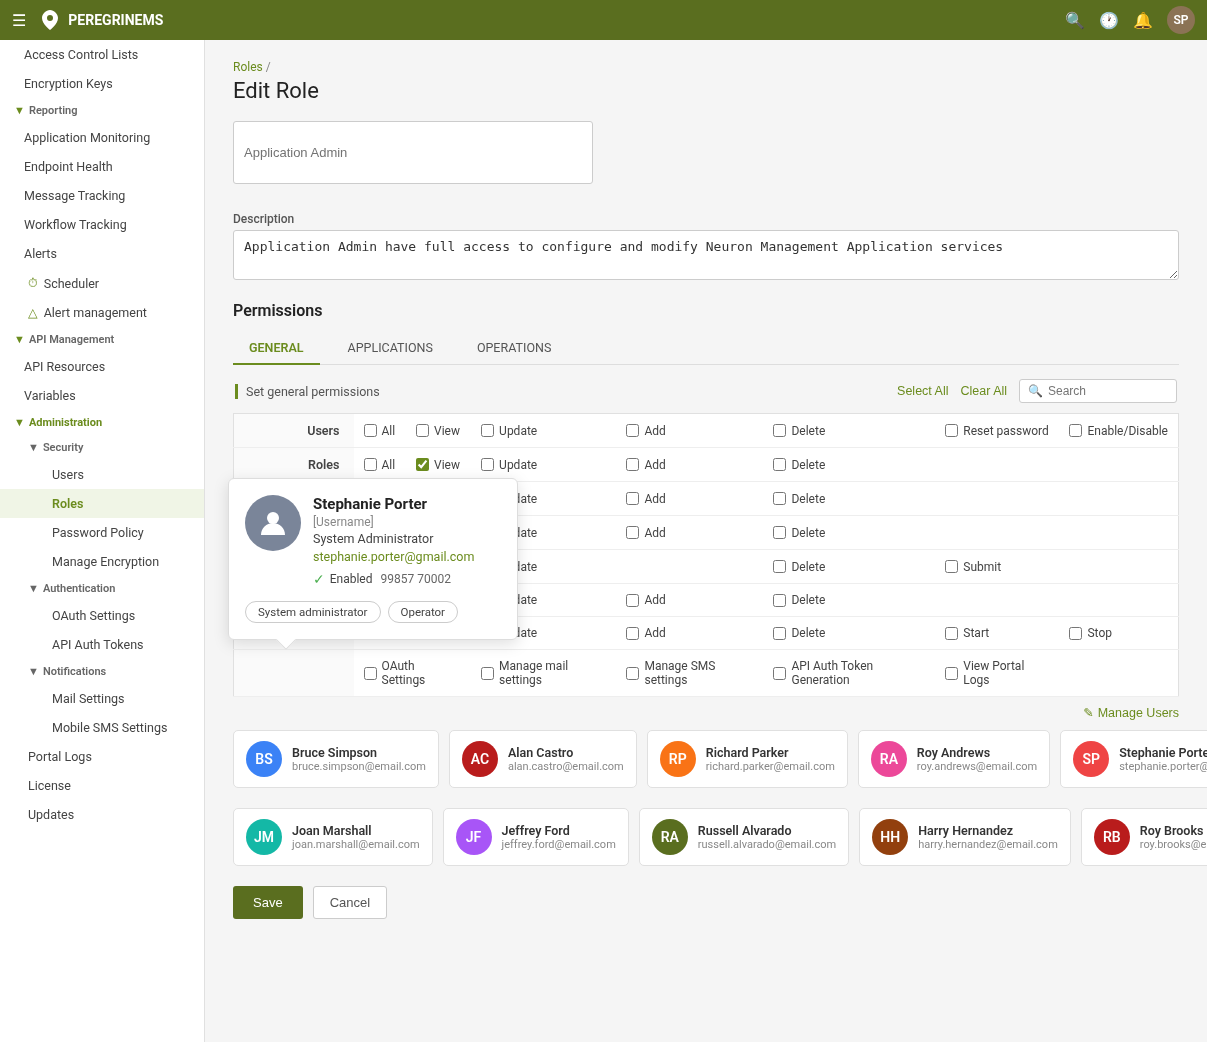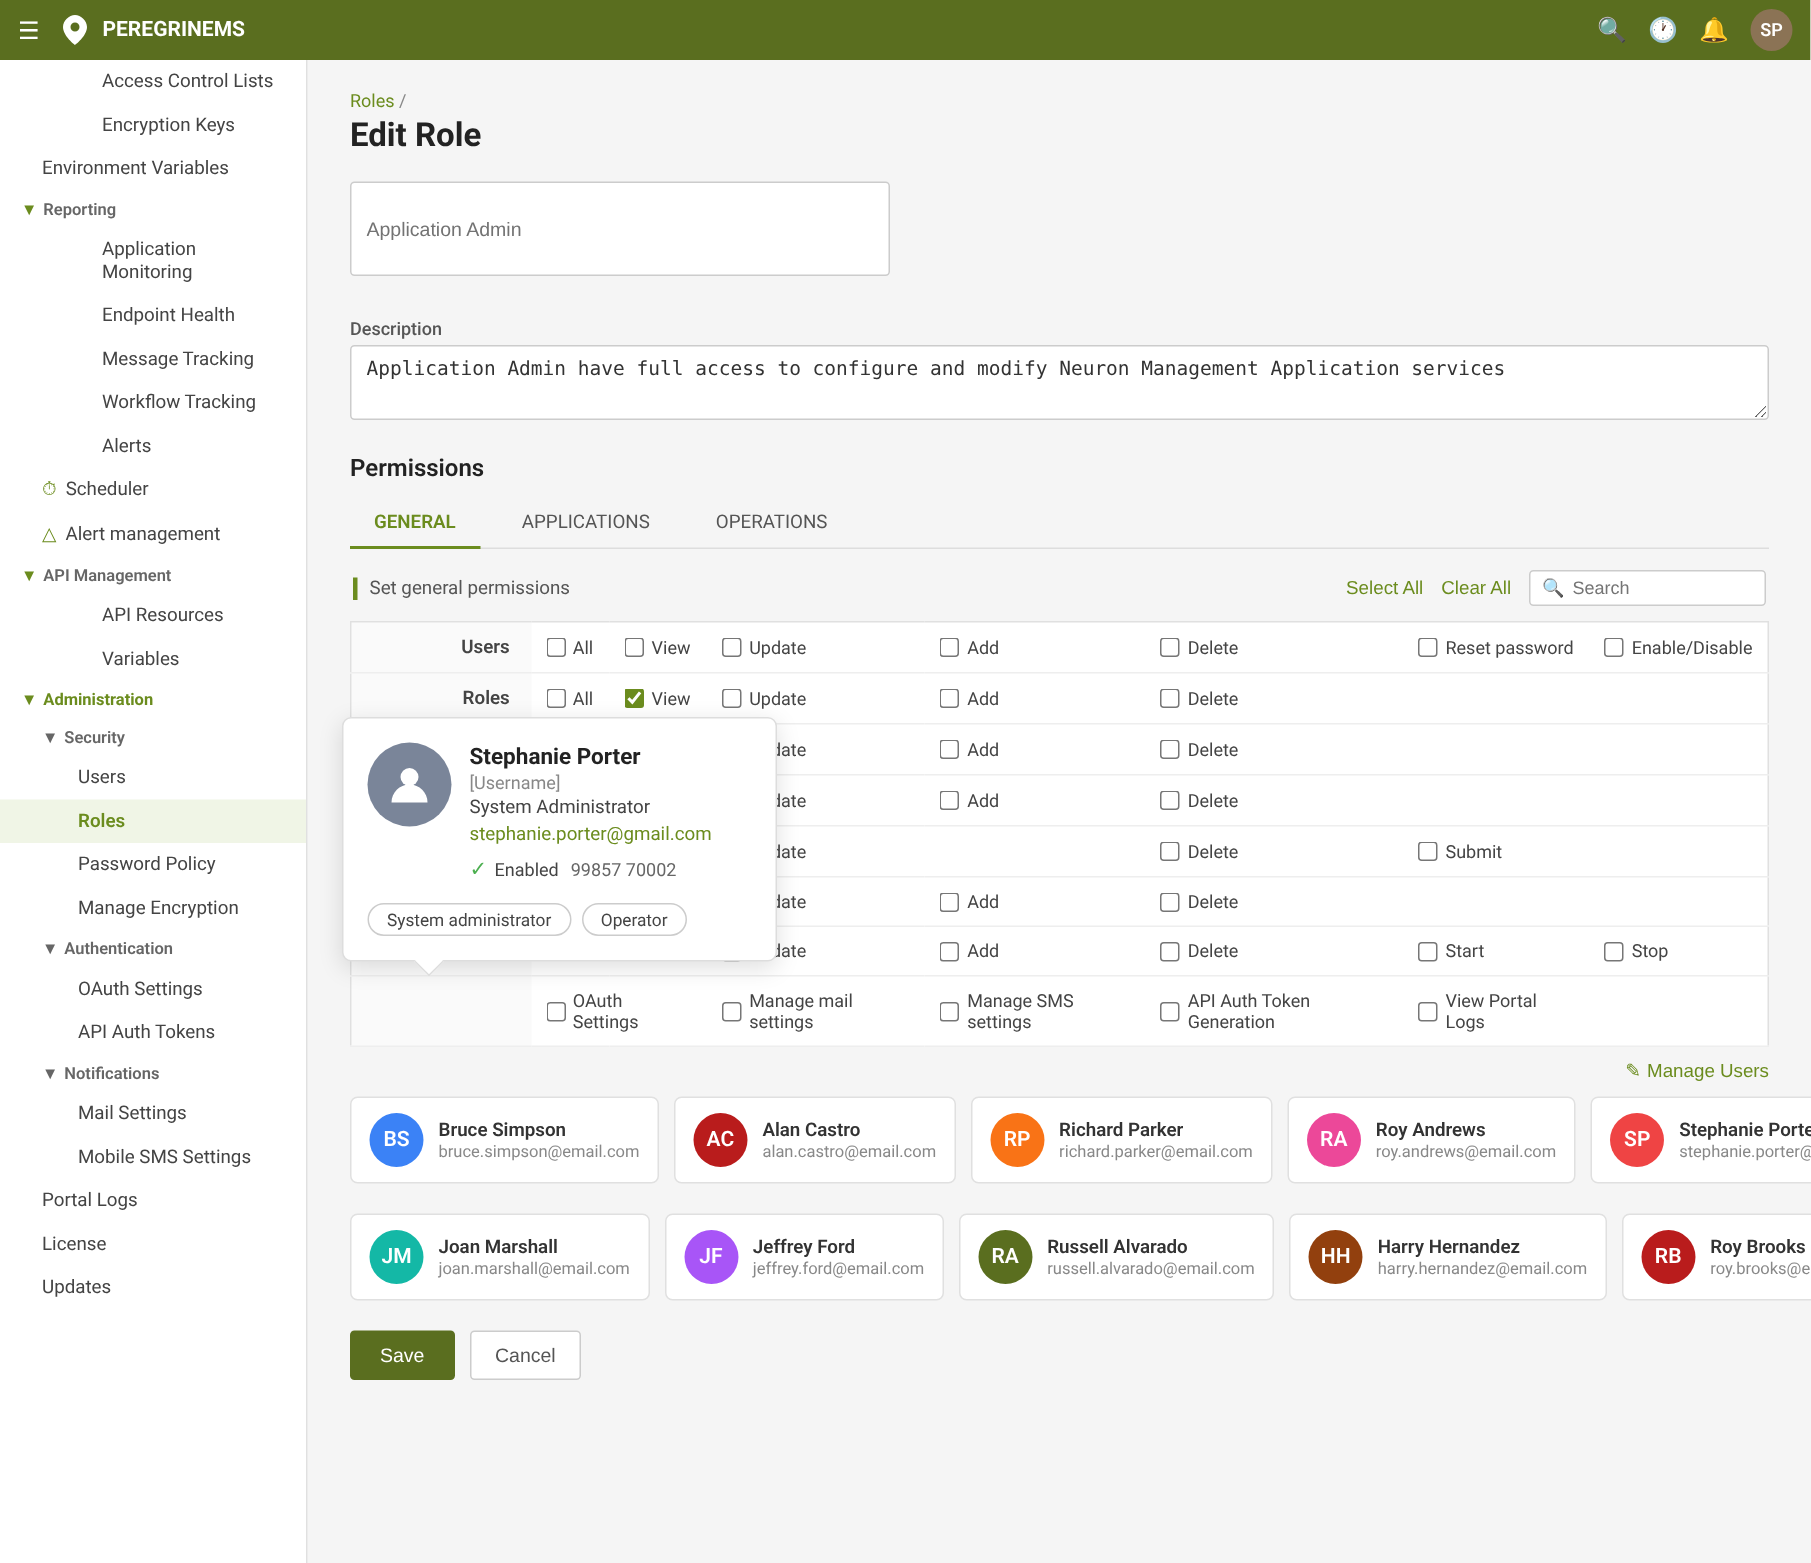--- a/index.html
+++ b/index.html
@@ -15,31 +15,31 @@
     .avatar { width: 28px; height: 28px; border-radius: 50%; background: #ccc; overflow: hidden; cursor: pointer; }
 
     
     .layout { display: flex; flex: 1; overflow: hidden; }
 
     
     .sidebar { width: 205px; background: white; border-right: 1px solid #e0e0e0; overflow-y: auto; flex-shrink: 0; font-size: 12.5px; }
     .sidebar-item { padding: 7px 16px; cursor: pointer; display: flex; align-items: center; gap: 6px; color: #444; }
     .sidebar-item.active { color: #6b8c1e; font-weight: 600; background: #f0f5e6; }
     .sidebar-item.sub { padding-left: 28px; }
-    .sidebar-item.sub2 { padding-left: 68px; }
+    .sidebar-item.sub2 { padding-left: 24px; }
     .sidebar-section { padding: 6px 14px; font-size: 11px; font-weight: 600; color: #666; text-transform: none; display: flex; align-items: center; gap: 4px; cursor: pointer; }
 
     
     .main { flex: 1; overflow-y: auto; padding: 20px 28px; background: #f5f5f5; }
 
     
     .breadcrumb { font-size: 12px; color: #888; margin-bottom: 4px; }
     .breadcrumb a { color: #6b8c1e; text-decoration: none; cursor: pointer; }
 
-    .page-title { font-size: 22px; font-weight: 700; color: #222; margin-bottom: 18px; }
+    .page-title { font-size: 22px; font-weight: 400; color: #222; margin-bottom: 18px; }
 
     
     .field-label { font-size: 12px; color: #555; margin-bottom: 4px; font-weight: 500; }
     .field-input { width: 360px; padding: 23px 10px; border: 1px solid #ccc; border-radius: 3px; font-size: 13px; color: #737373; background: white; margin-bottom: 28px; }
     .field-textarea { width: 100%; padding: 8px 10px; border: 1px solid #ccc; border-radius: 3px; font-size: 13px; color: #333; background: white; min-height: 50px; margin-bottom: 18px; }
 
     
     .permissions-title { font-size: 16px; font-weight: 600; color: #222; margin-bottom: 12px; }
 
     .tabs { display: flex; gap: 12px; margin-bottom: 14px; border-bottom: 1px solid #ddd; }
@@ -125,23 +125,20 @@
 
 <div class="layout">
 
   <div class="sidebar">
     <div class="sidebar-item sub2">
         <span>Access Control Lists</span>
       </div>
     <div class="sidebar-item sub2">
         <span>Encryption Keys</span>
       </div>
-    <div class="sidebar-item sub">
-        <span>Environment Variables</span>
-      </div>
 
     <div class="sidebar-section">
       <span style="color:#6b8c1e;">▼</span>
       <span>Reporting</span>
     </div>
     <div class="sidebar-item sub2">
         <span>Application Monitoring</span>
       </div>
     <div class="sidebar-item sub2">
         <span>Endpoint Health</span>

